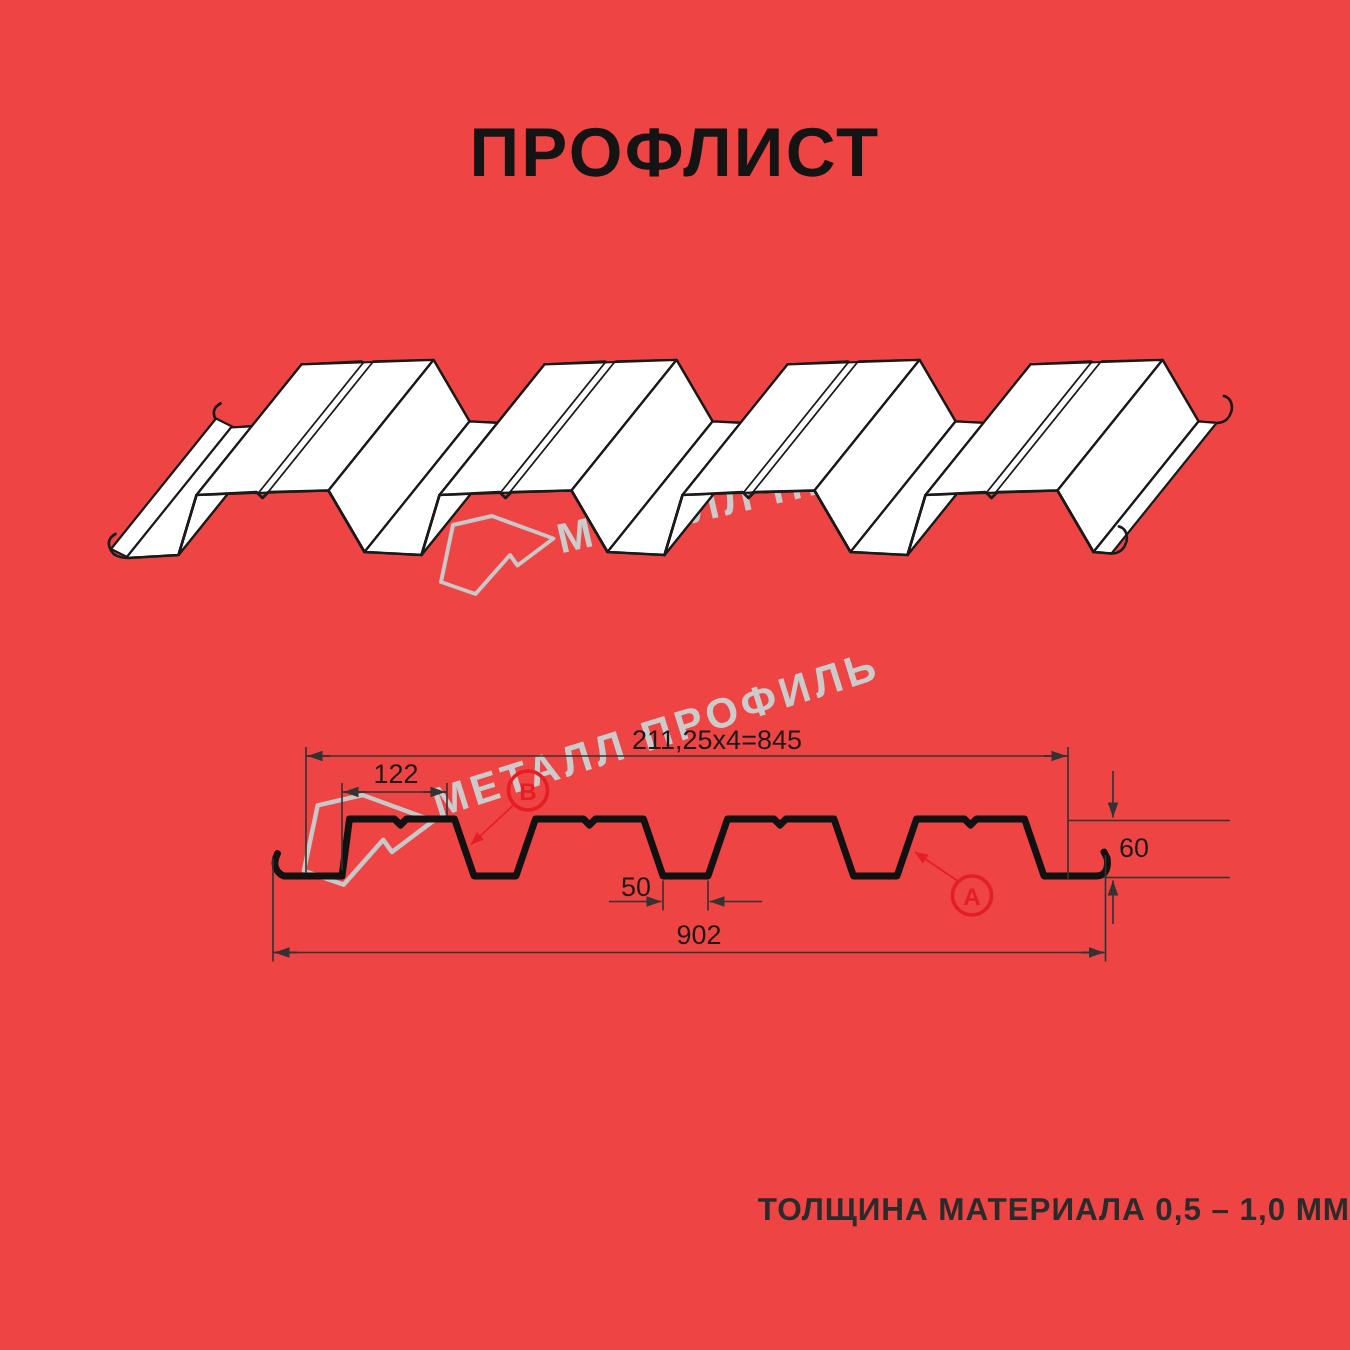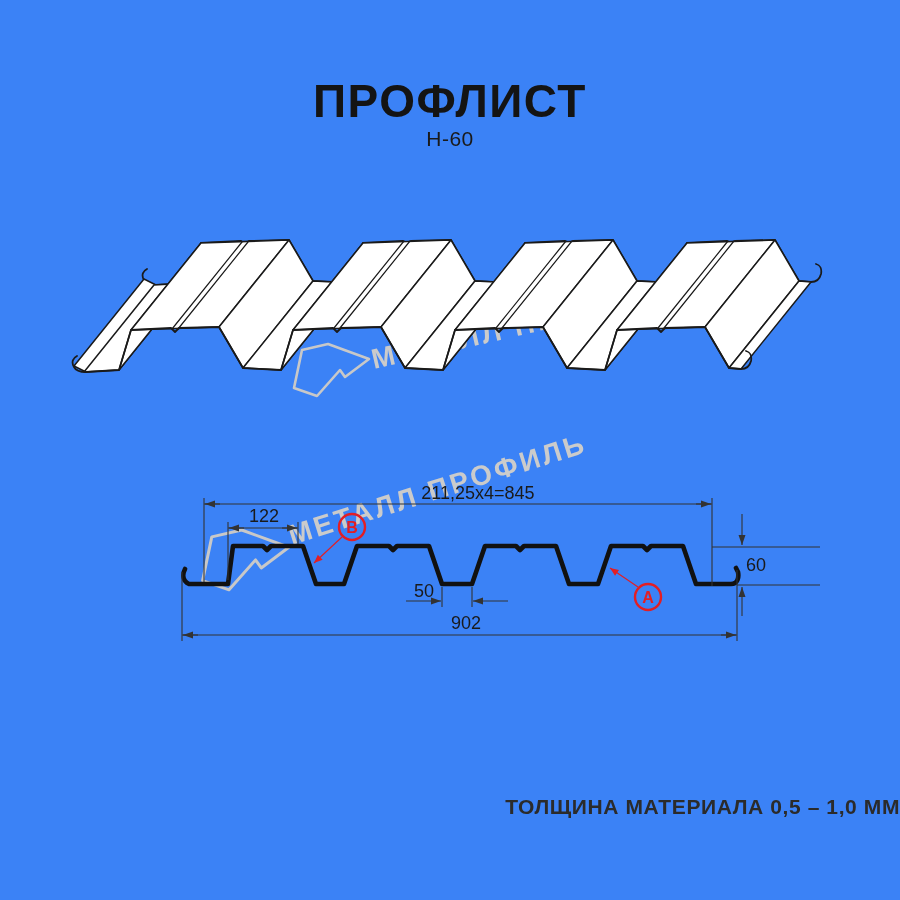--- a/index.html
+++ b/index.html
@@ -1,16 +1,16 @@
 <!DOCTYPE html>
 <html><head>
 <meta charset="utf-8">
 <style>
   html,body{margin:0;padding:0;background:#fff;}
-  .stage{position:relative;width:900px;height:900px;background:#3b82f6;overflow:hidden;
+  .stage{position:relative;width:900px;height:900px;background:#ef4444;overflow:hidden;
          font-family:"Liberation Sans",sans-serif;}
   .page-title{position:absolute;left:0;top:74px;width:900px;text-align:center;
     font-size:46px;font-weight:700;letter-spacing:1.5px;color:#141414;}
   .model-label{position:absolute;left:0;top:127px;width:900px;text-align:center;
     font-size:21px;font-weight:500;letter-spacing:0.5px;color:#1a1a1a;}
   .thickness-note{position:absolute;left:0;top:795px;width:900px;text-align:right;
     font-size:21px;font-weight:600;letter-spacing:0.6px;color:#2b2b2b;}
   svg.canvas{position:absolute;left:0;top:0;}
   .surf{fill:#ffffff;stroke:#1a1a1a;stroke-width:1.5;stroke-linejoin:round;}
   .edge{fill:none;stroke:#1a1a1a;stroke-width:1.8;stroke-linejoin:round;stroke-linecap:round;}
@@ -23,21 +23,20 @@
   .wmlogo{fill:none;stroke:#c8c8c8;stroke-width:2.6;stroke-linejoin:round;}
   .red{stroke:#e31e24;}
   .redtxt{fill:#e31e24;font-size:16px;font-weight:700;font-family:"Liberation Sans",sans-serif;}
 </style>
 </head>
 <body>
 
 <div class="stage">
 
   <div class="page-title">ПРОФЛИСТ</div>
-  <div class="model-label">Н-60</div>
 
   <svg class="canvas" width="900" height="900" viewBox="0 0 900 900">
     <defs>
       <marker id="arrB" markerUnits="userSpaceOnUse" markerWidth="12" markerHeight="9" refX="10.5" refY="4" orient="auto">
         <path d="M0.5,0.5 L10.5,4 L0.5,7.5 Z" fill="#333333"></path>
       </marker>
       <marker id="arrR" markerUnits="userSpaceOnUse" markerWidth="11" markerHeight="9" refX="9" refY="4" orient="auto">
         <path d="M0.5,0.5 L9,4 L0.5,7.5 Z" fill="#e31e24"></path>
       </marker>
     </defs>

